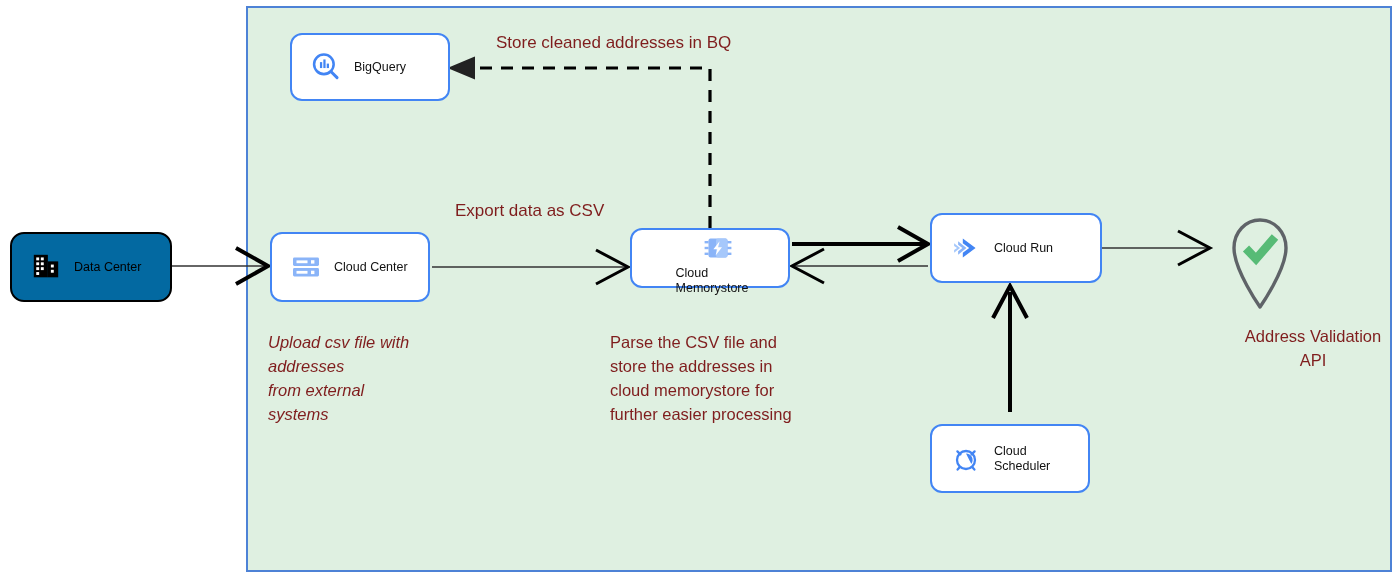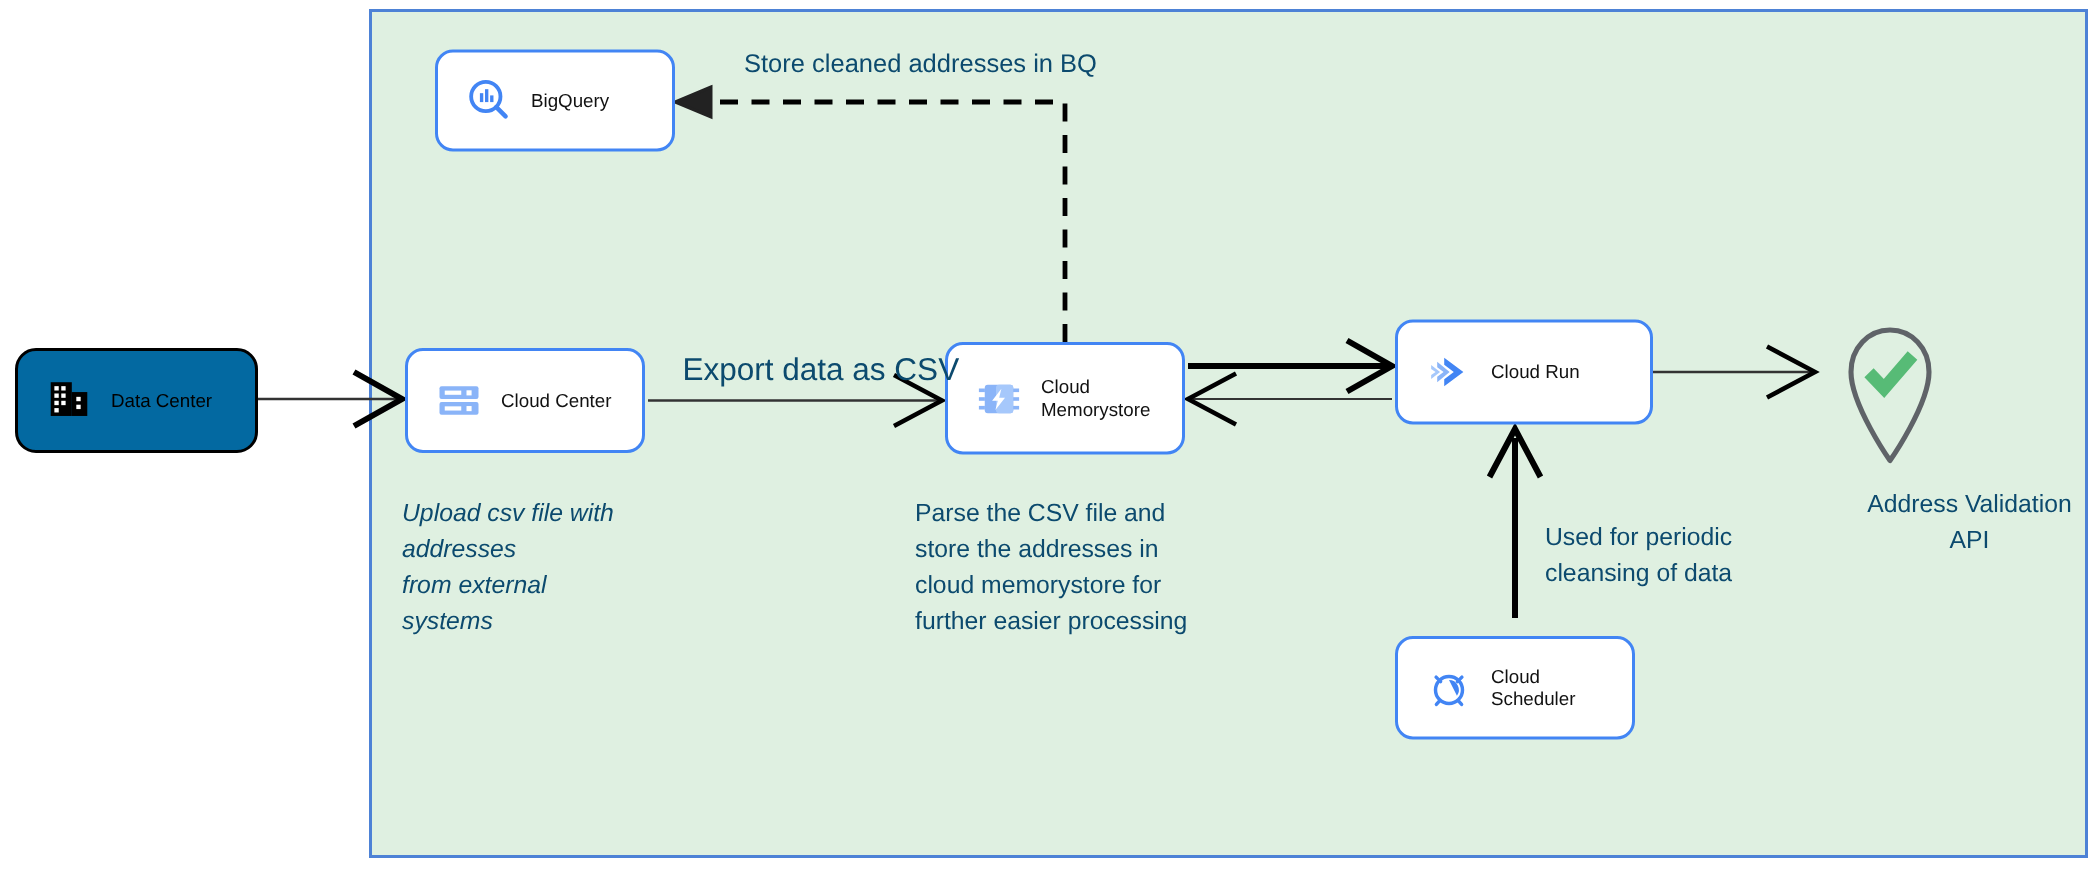--- a/index.html
+++ b/index.html
@@ -68,33 +68,33 @@
     border: 2px solid #000000;
     border-radius: 14px;
   }
   #node-datacenter .node-label {
     font-size: 12.5px;
     color: #000000;
   }
 
   #node-bigquery      { left: 290px;  top: 33px;  width: 160px; height: 68px; }
   #node-cloudstorage  { left: 270px;  top: 232px; width: 160px; height: 70px; }
-  #node-memorystore   { left: 630px;  top: 228px; width: 160px; height: 75px; }
+  #node-memorystore   { left: 630px;  top: 228px; width: 160px; height: 60px; flex-direction: column; }
   #node-cloudrun      { left: 930px;  top: 213px; width: 172px; height: 70px; }
   #node-scheduler     { left: 930px;  top: 424px; width: 160px; height: 69px; }
 
   
   .caption {
     position: absolute;
     font-size: 16.5px;
-    color: #0c4a6e;
+    color: #7f1d1d;
     line-height: 1.45;
     white-space: pre-line;
   }
-  #label-export   { left: 455px; top: 232px; font-size: 21px; }
+  #label-export   { left: 455px; top: 199px; font-size: 17px; }
   #label-storebq  { left: 496px; top: 31px;  font-size: 17px; }
   #label-upload   { left: 268px; top: 331px; font-style: italic; }
   #label-parse    { left: 610px; top: 331px; }
   #label-periodic { left: 1030px; top: 347px; }
   #label-addressapi {
     left: 1238px; top: 325px;
     width: 150px;
     text-align: center;
   }
 
@@ -249,22 +249,20 @@
       <path d="M24 40.5 L34 51 L53 29" fill="none" stroke="#57bb76" stroke-width="8.5" stroke-linecap="butt" stroke-linejoin="miter"></path>
     </svg>
   </div>
   <div class="caption" id="label-addressapi">Address Validation
 API</div>
 
   <div class="caption" id="label-export">Export data as CSV</div>
 
   <div class="caption" id="label-storebq">Store cleaned addresses in BQ</div>
 
-  <div class="caption" id="label-periodic">Used for periodic
-cleansing of data</div>
 
   <div class="caption" id="label-upload">Upload csv file with
 addresses
 from external
 systems</div>
 
   <div class="caption" id="label-parse">Parse the CSV file and
 store the addresses in
 cloud  memorystore for
 further easier processing</div>

